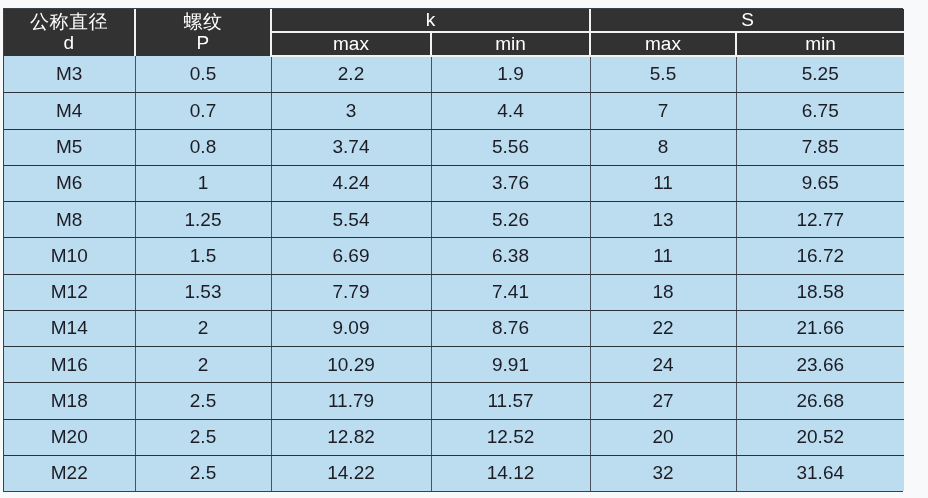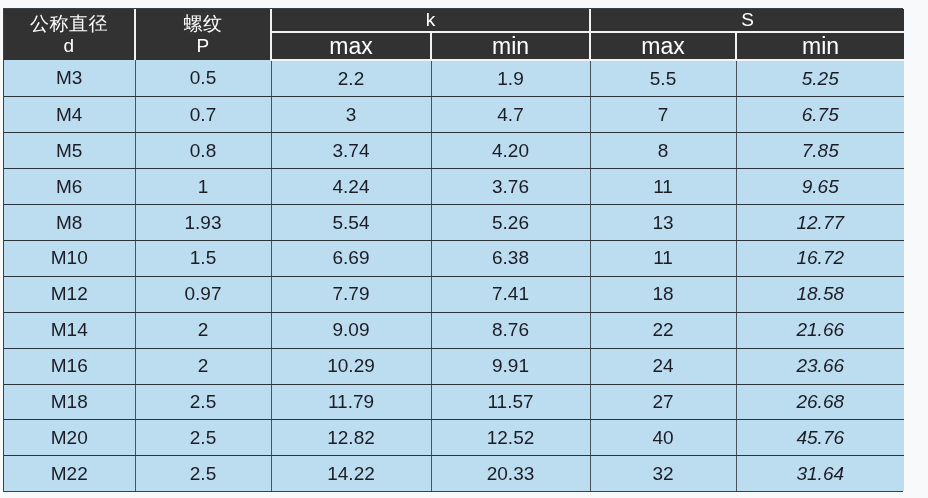--- a/index.html
+++ b/index.html
@@ -40,21 +40,21 @@
     padding: 0;
     text-align: center;
     vertical-align: middle;
   }
   thead th {
     background: #323232;
     color: #ffffff;
     font-weight: normal;
     border-right: 2px solid #f2f2f2;
     border-bottom: 2px solid #f2f2f2;
-    font-size: 23px;
+    font-size: 19px;
     line-height: 1.15;
   }
   thead th.last-col {
     border-right: none;
   }
   thead th.no-bottom {
     border-bottom: none;
   }
   .hdr-cn {
     font-size: 19px;
@@ -69,21 +69,20 @@
   }
   tbody td {
     background: #bcdcf0;
     color: #1c1c24;
     font-size: 19px;
     border-right: 1px solid #47525c;
     border-bottom: 1px solid #2b3238;
   }
   tbody td.last-col {
     border-right: none;
-    font-style: italic;
   }
   tbody tr:last-child td {
     border-bottom: none;
   }
   
   col.c0 { width: 131px; }
   col.c1 { width: 136px; }
   col.c2 { width: 160px; }
   col.c3 { width: 159px; }
   col.c4 { width: 146px; }
@@ -129,59 +128,59 @@
             <td>0.5</td>
             <td>2.2</td>
             <td>1.9</td>
             <td>5.5</td>
             <td class="last-col">5.25</td>
           </tr>
           <tr>
             <td>M4</td>
             <td>0.7</td>
             <td>3</td>
-            <td>4.7</td>
+            <td>4.4</td>
             <td>7</td>
             <td class="last-col">6.75</td>
           </tr>
           <tr>
             <td>M5</td>
             <td>0.8</td>
             <td>3.74</td>
-            <td>4.20</td>
+            <td>5.56</td>
             <td>8</td>
             <td class="last-col">7.85</td>
           </tr>
           <tr>
             <td>M6</td>
             <td>1</td>
             <td>4.24</td>
             <td>3.76</td>
             <td>11</td>
             <td class="last-col">9.65</td>
           </tr>
           <tr>
             <td>M8</td>
-            <td>1.93</td>
+            <td>1.25</td>
             <td>5.54</td>
             <td>5.26</td>
             <td>13</td>
             <td class="last-col">12.77</td>
           </tr>
           <tr>
             <td>M10</td>
             <td>1.5</td>
             <td>6.69</td>
             <td>6.38</td>
             <td>11</td>
             <td class="last-col">16.72</td>
           </tr>
           <tr>
             <td>M12</td>
-            <td>0.97</td>
+            <td>1.53</td>
             <td>7.79</td>
             <td>7.41</td>
             <td>18</td>
             <td class="last-col">18.58</td>
           </tr>
           <tr>
             <td>M14</td>
             <td>2</td>
             <td>9.09</td>
             <td>8.76</td>
@@ -202,27 +201,27 @@
             <td>11.79</td>
             <td>11.57</td>
             <td>27</td>
             <td class="last-col">26.68</td>
           </tr>
           <tr>
             <td>M20</td>
             <td>2.5</td>
             <td>12.82</td>
             <td>12.52</td>
-            <td>40</td>
-            <td class="last-col">45.76</td>
+            <td>20</td>
+            <td class="last-col">20.52</td>
           </tr>
           <tr>
             <td>M22</td>
             <td>2.5</td>
             <td>14.22</td>
-            <td>20.33</td>
+            <td>14.12</td>
             <td>32</td>
             <td class="last-col">31.64</td>
           </tr>
         </tbody>
     </table>
   </div>
 </div>
 
 </body></html>

